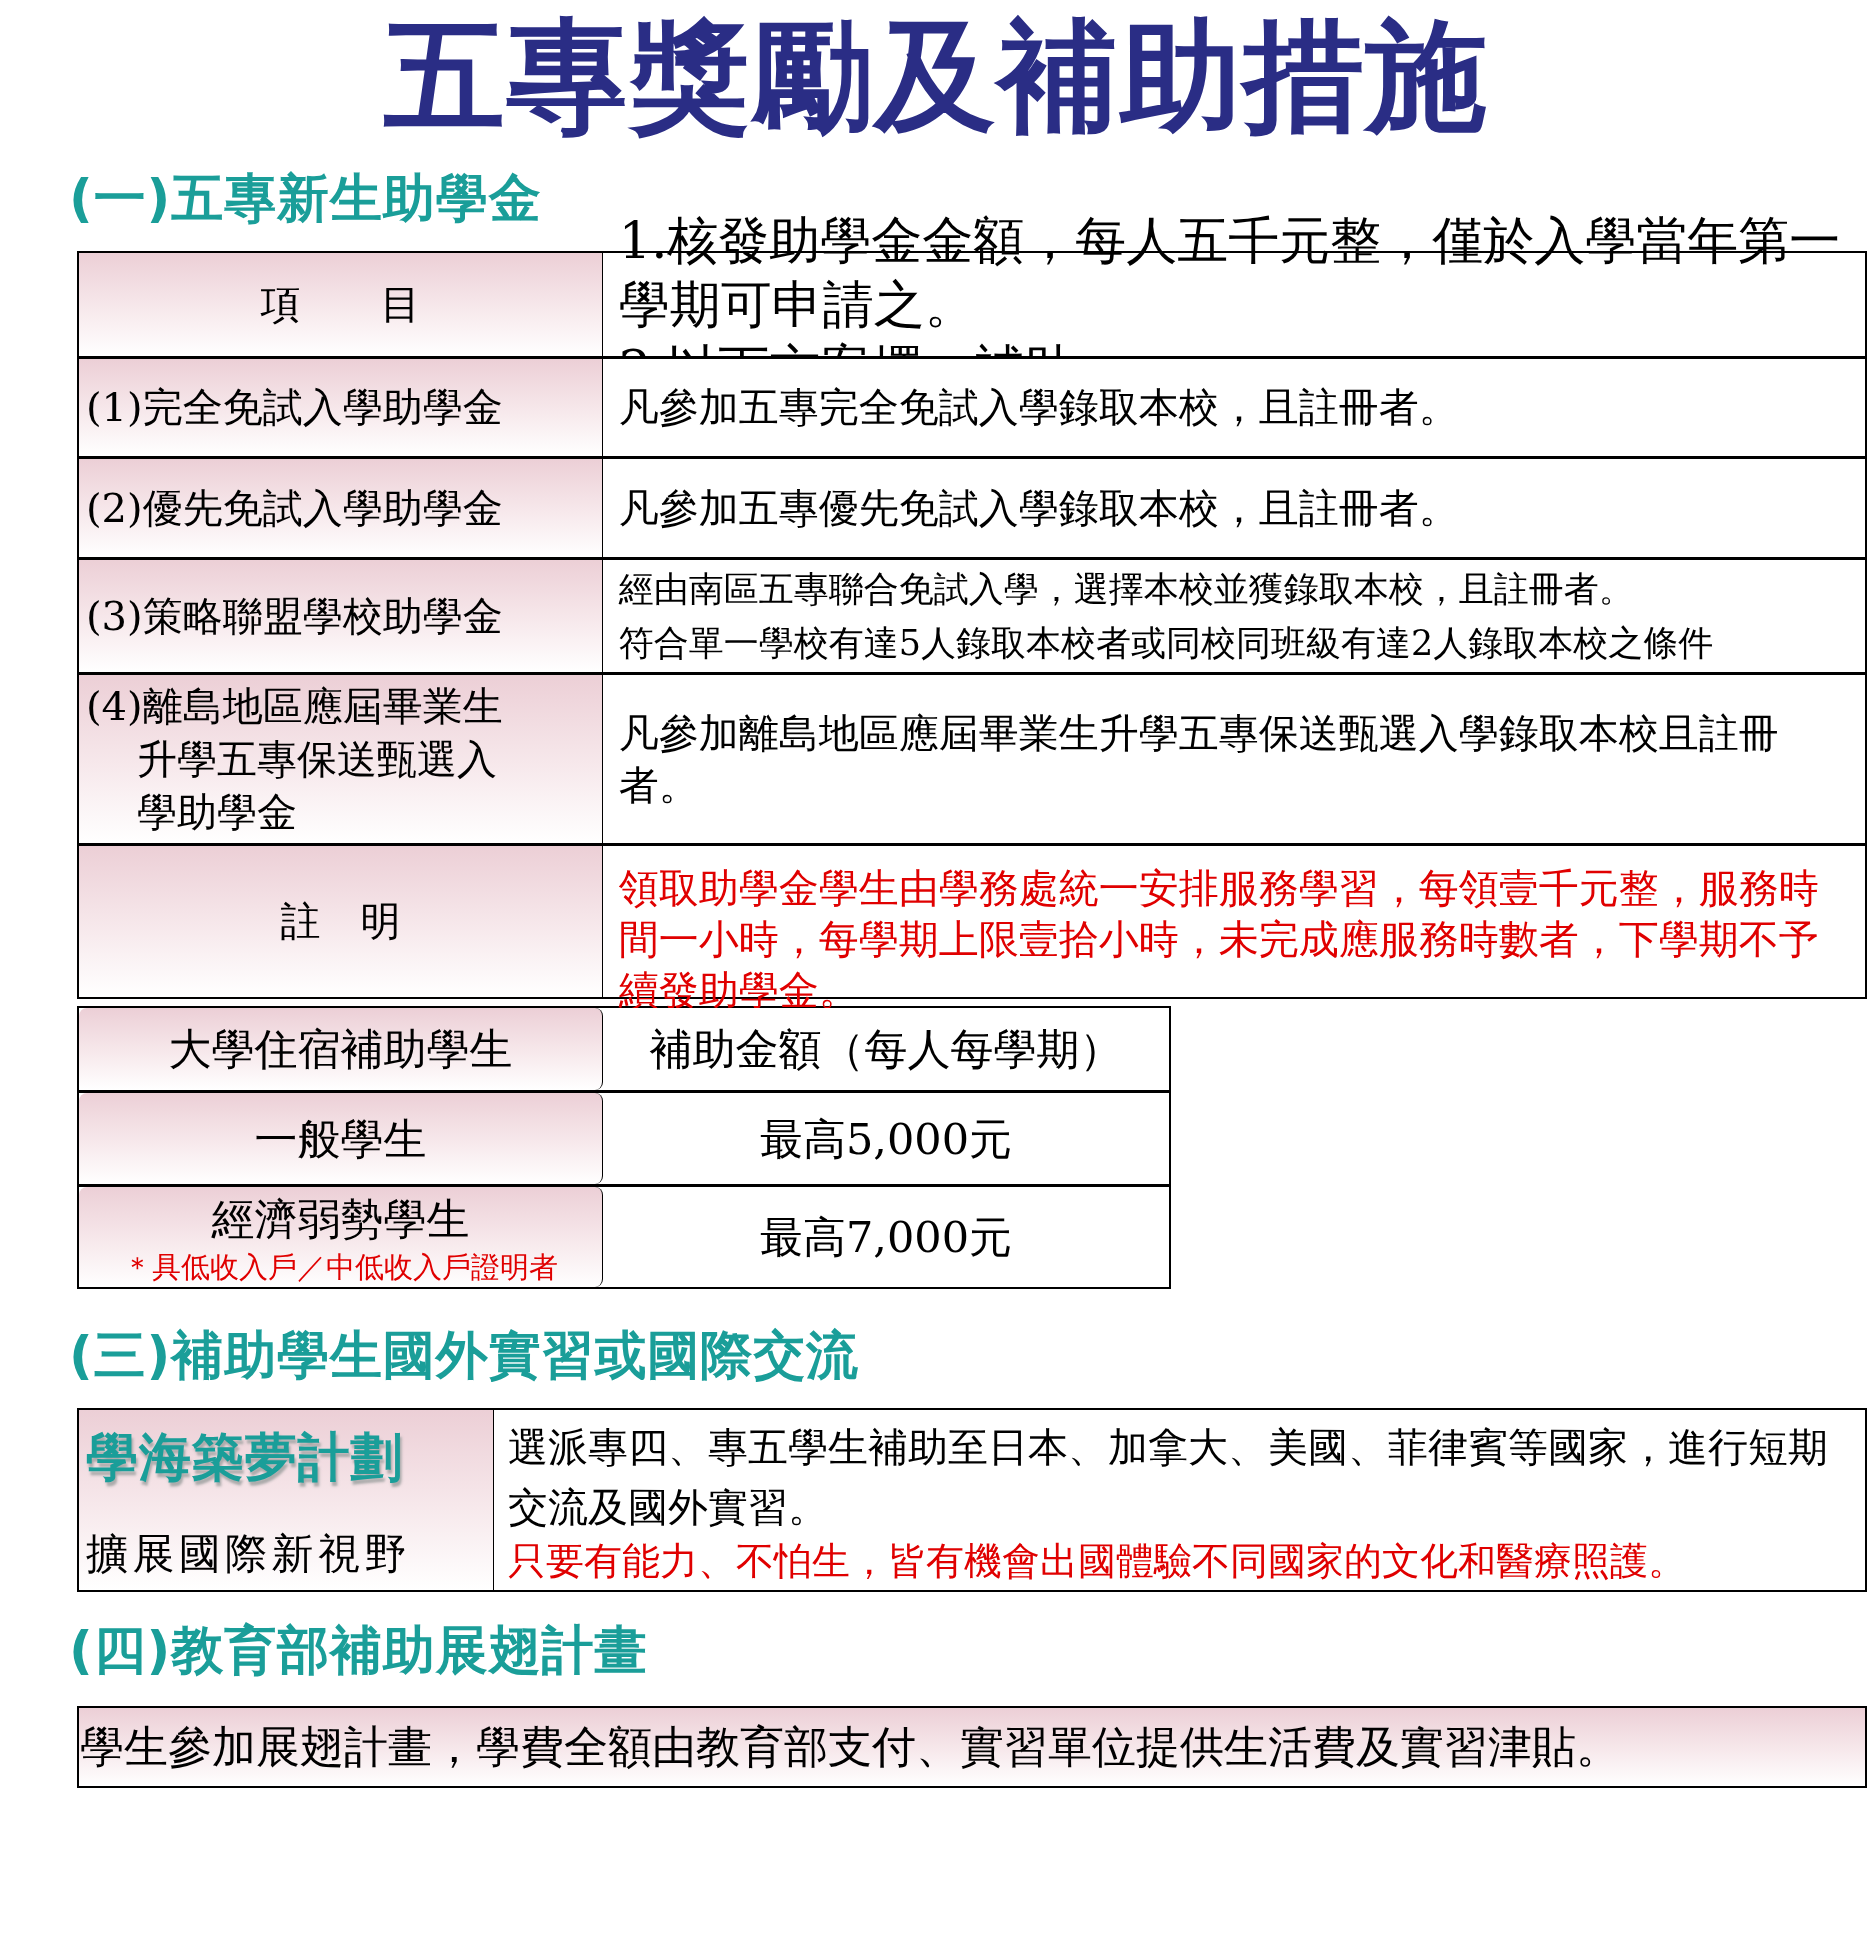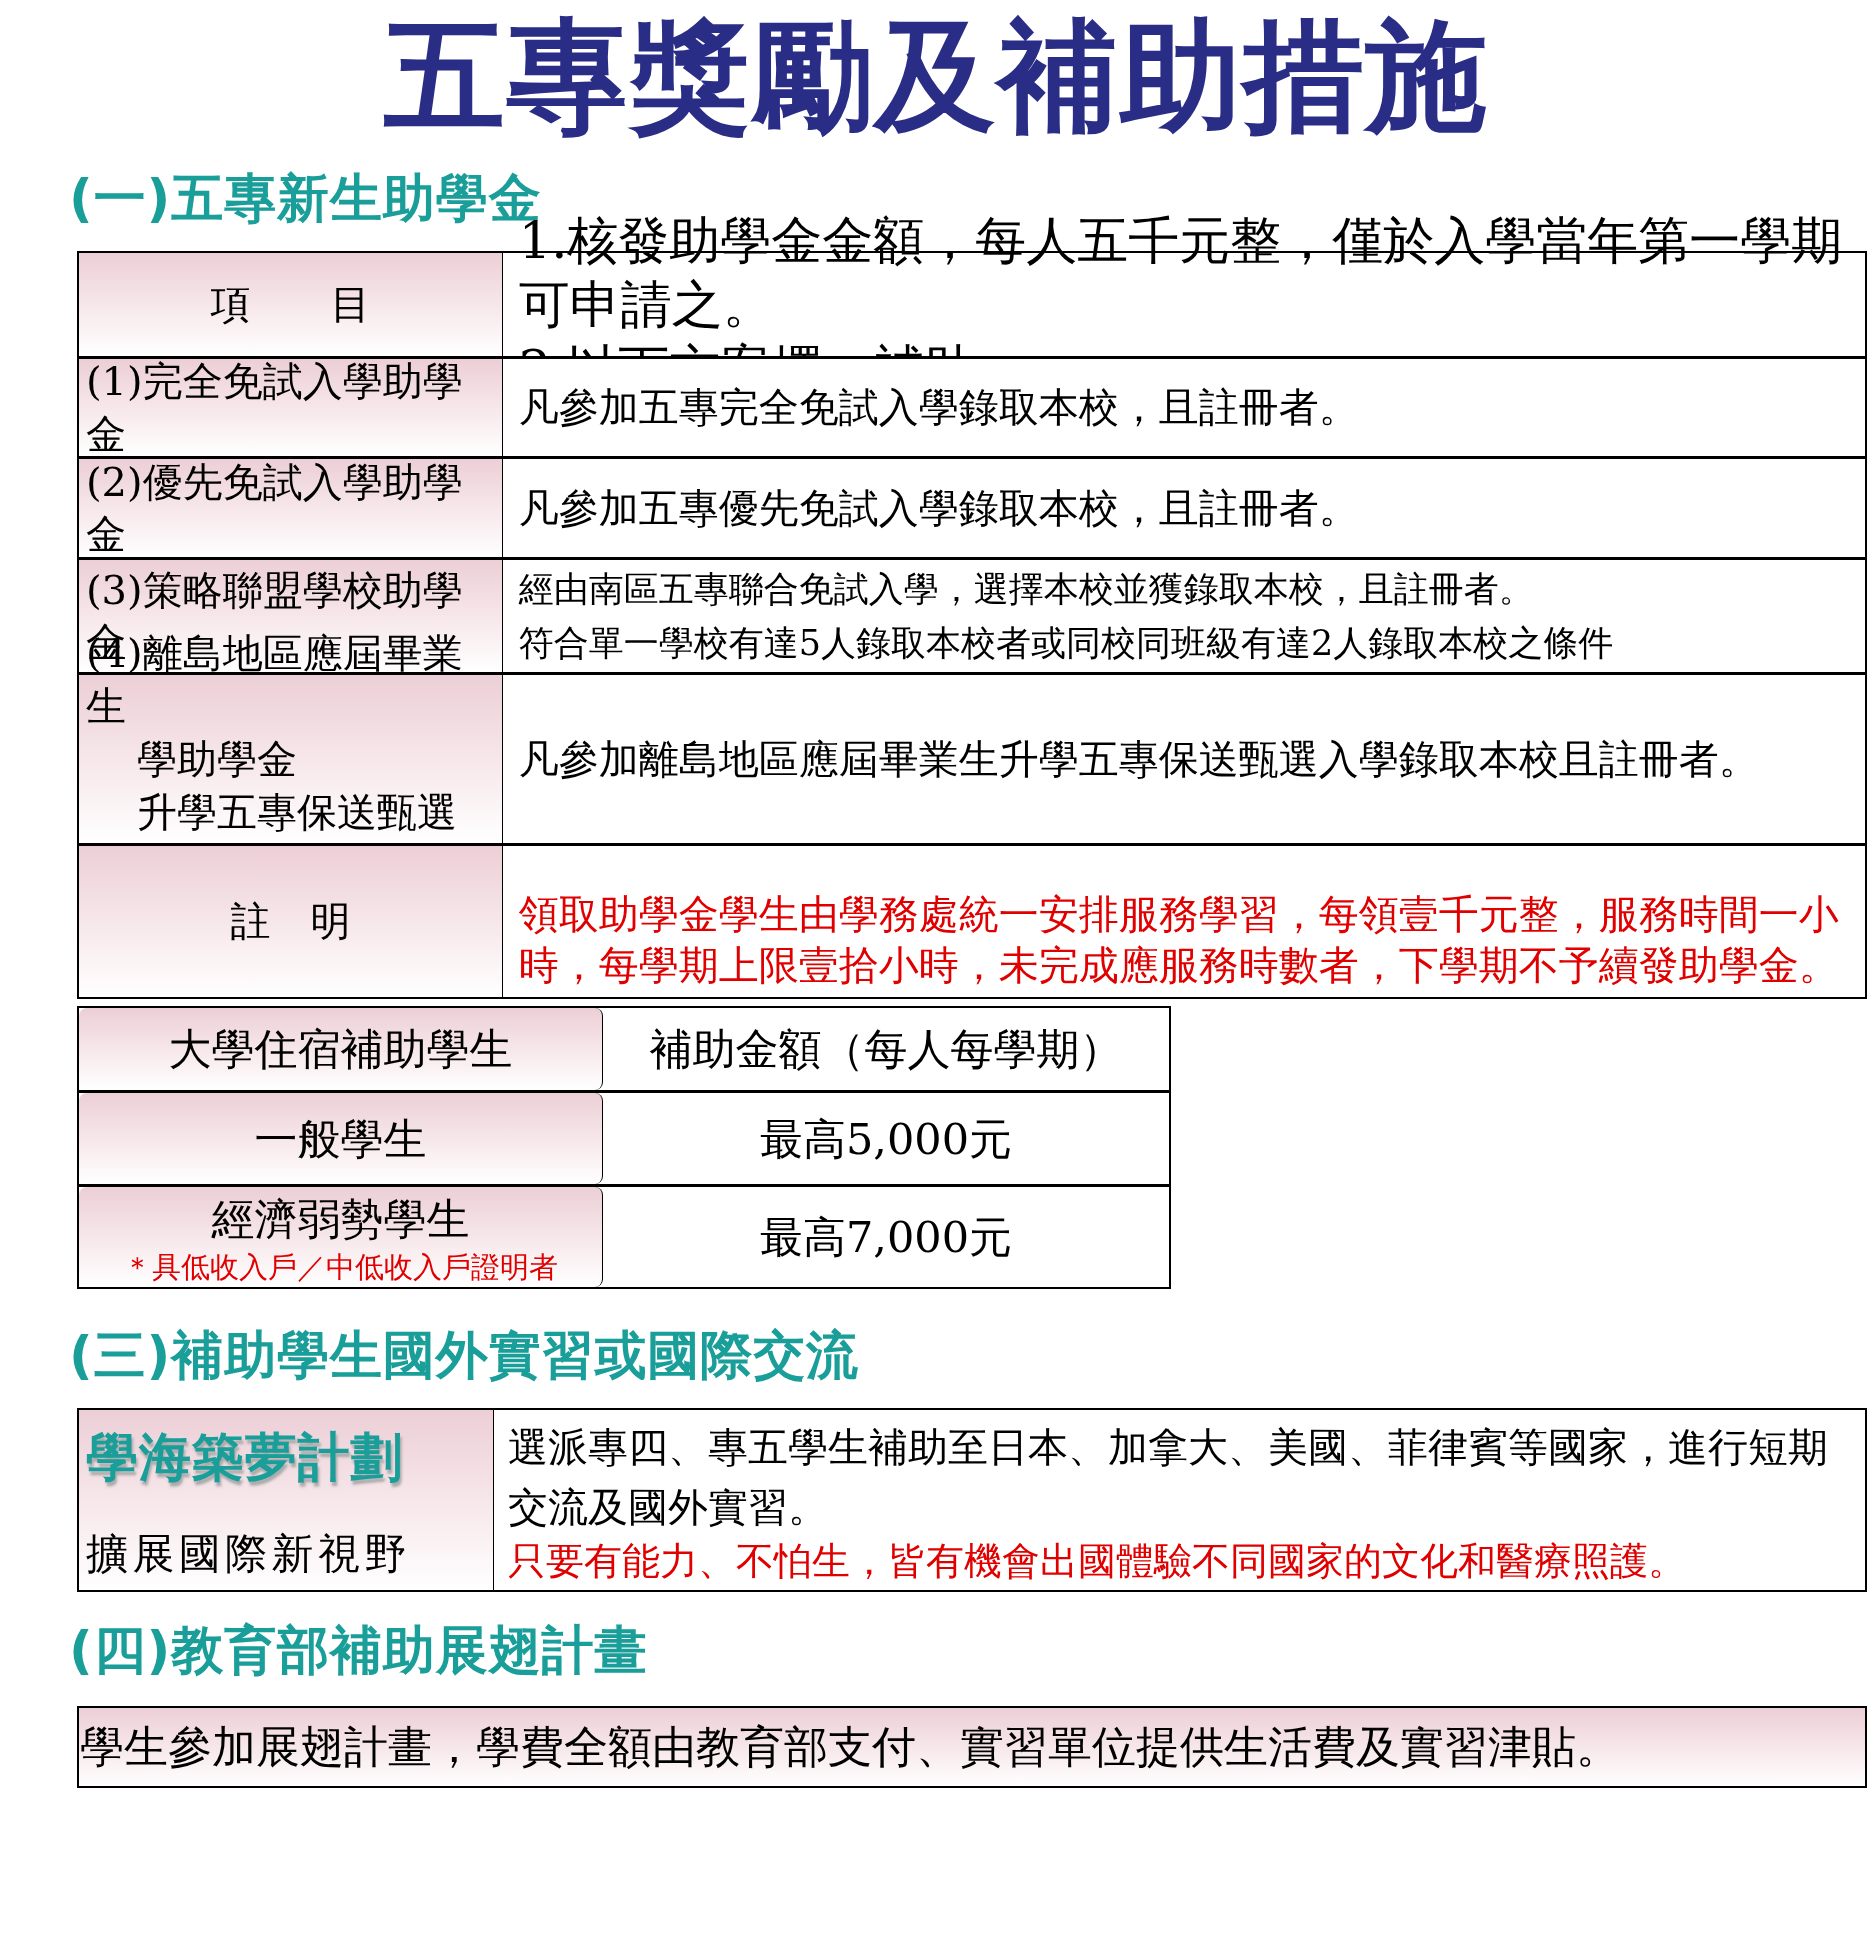--- a/index.html
+++ b/index.html
@@ -37,21 +37,21 @@
     background:#fff;
     font-size:40px;
   }
   .tbl1, .tbl3, .tbl4 { width:1790px; }
   .tbl2 { width:1094px; }
 
   .trow { display:flex; border-top:3.5px solid #000; }
   .trow:first-child { border-top:none; }
 
   .lcell {
-    width:424px;
+    width:524px;
     border-right:1.7px solid #000;
     background:linear-gradient(180deg,#eccfd6 0%,#f7e9ec 55%,#ffffff 100%);
     display:flex; flex-direction:column; justify-content:center;
     padding:3.5px 7px;
   }
   .rcell {
     flex:1;
     display:flex; flex-direction:column; justify-content:center;
     padding:3.5px 15.7px;
     background:#fff;
@@ -163,22 +163,22 @@
       </div>
       <div class="rcell small">
         <div>經由南區五專聯合免試入學，選擇本校並獲錄取本校，且註冊者。</div>
         <div>符合單一學校有達5人錄取本校者或同校同班級有達2人錄取本校之條件</div>
       </div>
     </div>
 
     <div class="trow r5">
       <div class="lcell">
         <div class="line">(4)離島地區應屆畢業生</div>
+        <div class="line indent1">升學五專保送甄選入</div>
         <div class="line indent1">學助學金</div>
-        <div class="line indent1">升學五專保送甄選入</div>
       </div>
       <div class="rcell">
         <div class="line">凡參加離島地區應屆畢業生升學五專保送甄選入學錄取本校且註冊者。</div>
       </div>
     </div>
 
     <div class="trow r6">
       <div class="lcell hcenter">
         <div class="line">註　明</div>
       </div>

